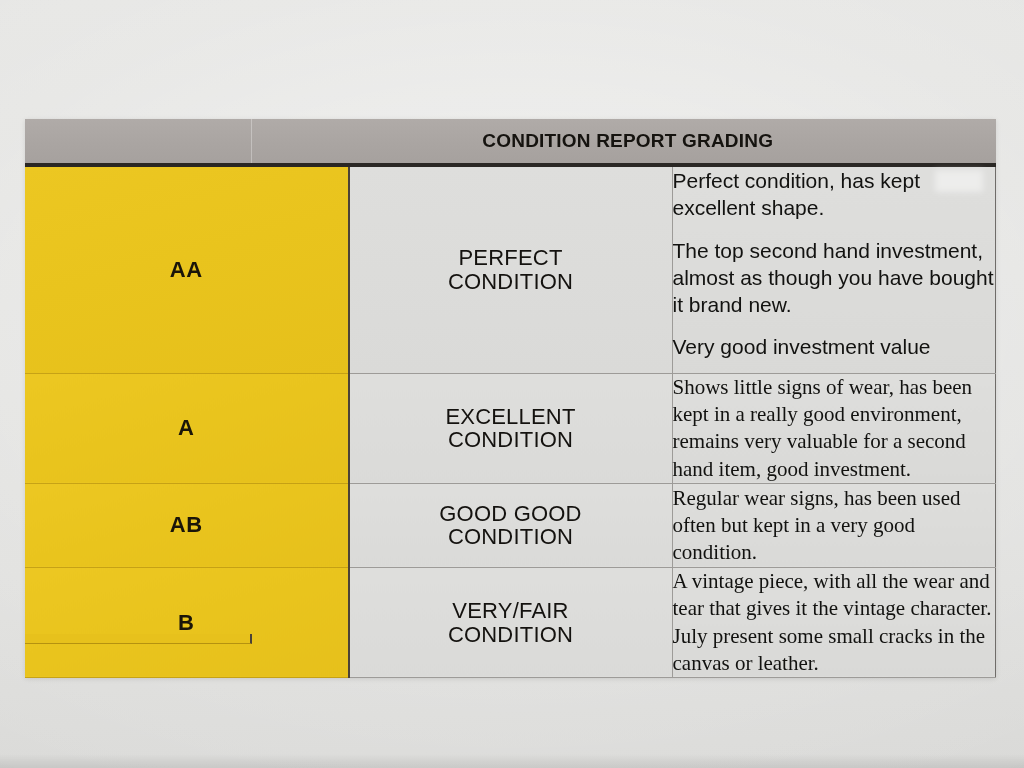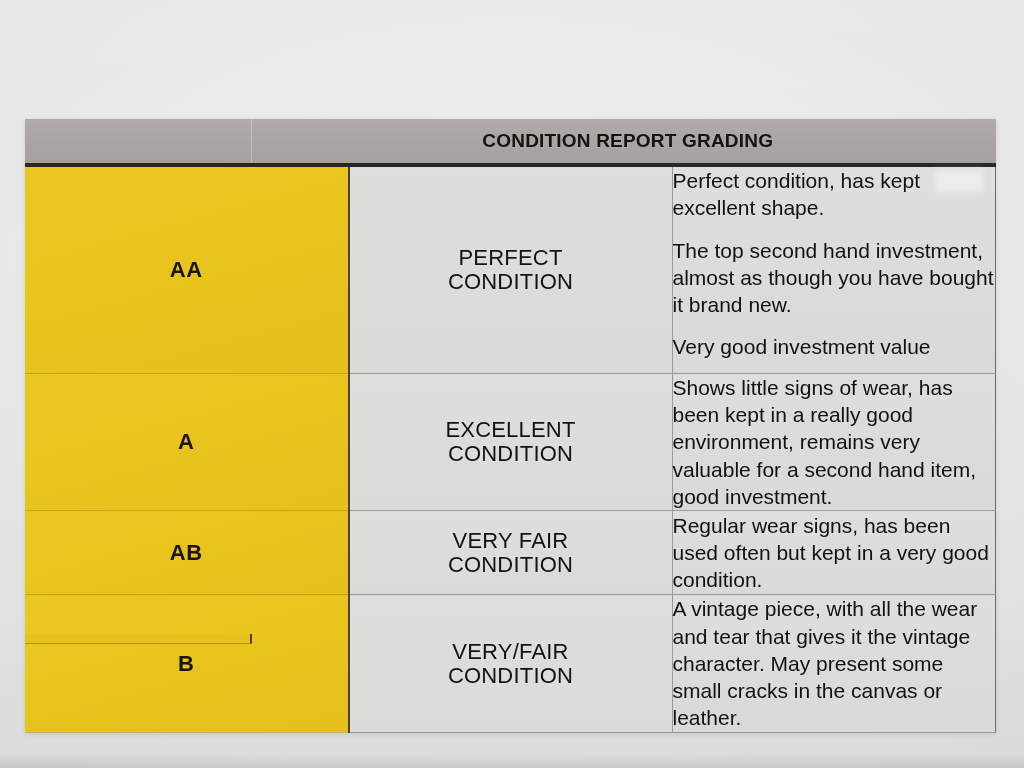--- a/index.html
+++ b/index.html
@@ -145,21 +145,21 @@
   .row-ab .grade-cell,
   .row-ab .condition-cell,
   .row-ab .description-cell { height: 83px; }
   .row-b  .grade-cell,
   .row-b  .condition-cell,
   .row-b  .description-cell { height: 89px; }
 
   
   .row-a .desc-para,
   .row-ab .desc-para,
-  .row-b .desc-para { margin-bottom: 0; }
+  .row-b .desc-para { margin-bottom: 0; font-family: Liberation Serif, serif; }
 
   
   #yellow-overhang {
     position: absolute;
     left: 25px;
     top: 634px;
     width: 225px;
     height: 9px;
     background: #e7c11c;
     border-right: 2px solid #4a4238;
@@ -224,41 +224,41 @@
           <li class="desc-para">Shows little signs of wear, has been kept in a really good environment, remains very valuable for a second hand item, good investment.</li>
         </ul>
       </td>
     </tr>
 
     <tr class="row-ab">
       <td class="grade-cell">
         <span class="grade-label">AB</span>
       </td>
       <td class="condition-cell">
-        <span class="condition-name">VERY FAIR</span>
+        <span class="condition-name">GOOD GOOD</span>
         <span class="condition-name" style="padding-top:0;margin-top:-10px;">CONDITION</span>
       </td>
       <td class="description-cell">
         <ul class="desc-list">
           <li class="desc-para">Regular wear signs, has been used often but kept in a very good condition.</li>
         </ul>
       </td>
     </tr>
 
     <tr class="row-b">
       <td class="grade-cell last-grade-cell">
         <span class="grade-label">B</span>
       </td>
       <td class="condition-cell">
         <span class="condition-name">VERY/FAIR</span>
         <span class="condition-name" style="padding-top:0;margin-top:-10px;">CONDITION</span>
       </td>
       <td class="description-cell">
         <ul class="desc-list">
-          <li class="desc-para">A vintage piece, with all the wear and tear that gives it the vintage character. May present some small cracks in the canvas or leather.</li>
+          <li class="desc-para">A vintage piece, with all the wear and tear that gives it the vintage character. July present some small cracks in the canvas or leather.</li>
         </ul>
       </td>
     </tr>
 
   </tbody>
 </table>
 
 <div id="yellow-overhang"></div>
 <div id="paper-blotch"></div>
 

